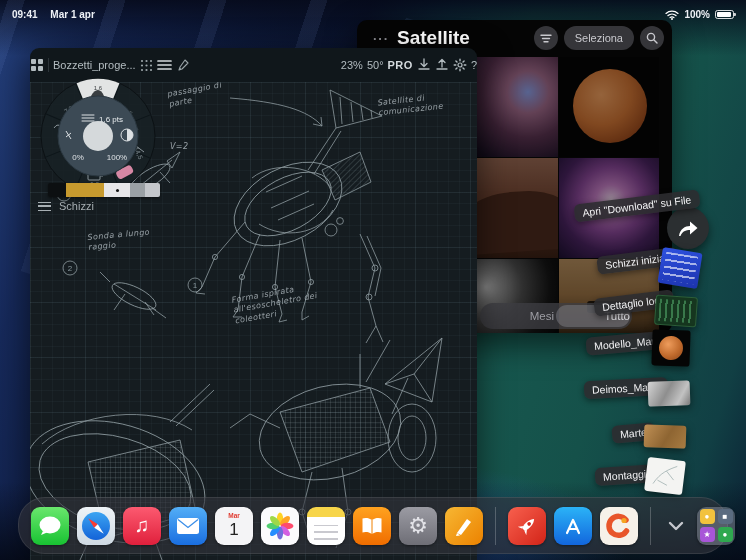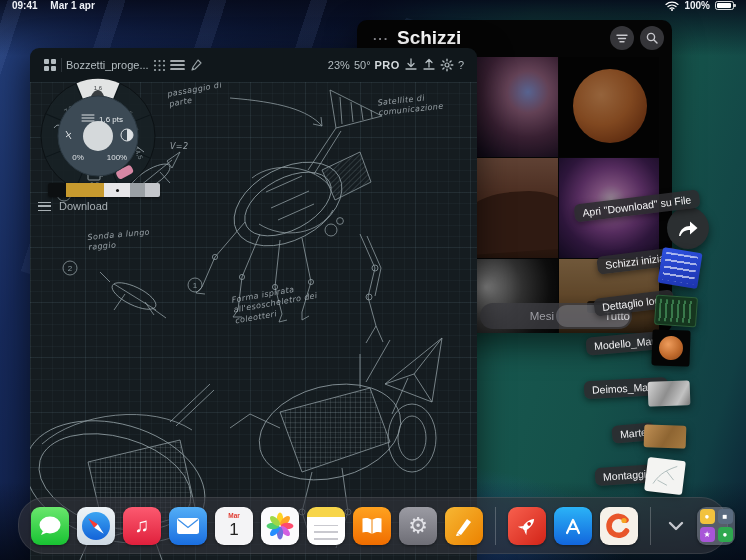--- a/index.html
+++ b/index.html
@@ -5,21 +5,21 @@
   html,body{margin:0;padding:0;background:#000;}
   *{box-sizing:border-box;font-family:"Liberation Sans",sans-serif;}
   .screen{position:relative;width:746px;height:560px;overflow:hidden;
     background:
       radial-gradient(55% 22% at 46% 97%, rgba(45,95,210,.55) 0%, rgba(45,95,210,0) 70%),
       linear-gradient(180deg, rgba(6,10,26,.9) 0%, rgba(6,10,26,0) 10%, rgba(6,10,26,0) 86%, rgba(4,8,20,.85) 100%),
       linear-gradient(108deg,#24407c 0%,#16295a 12%,#0e1c40 28%,#0b1530 40%,#11404a 49%,#185a50 58%,#15514a 78%,#113f44 92%,#0b1f33 100%);}
   .streak{position:absolute;left:-80px;top:-40px;width:560px;height:360px;transform:rotate(18deg);
     background:repeating-linear-gradient(90deg,transparent 0 54px,rgba(130,160,230,.10) 54px 70px,transparent 70px 96px);pointer-events:none;}
   
-  .statusbar{position:absolute;left:0;top:0;width:100%;height:20px;z-index:9;color:#eef1f6;font-size:10px;font-weight:bold;display:flex;justify-content:space-between;align-items:flex-start;padding:0 12px;}
+  .statusbar{position:absolute;left:0;top:0;width:100%;height:20px;z-index:9;color:#eef1f6;font-size:10px;font-weight:bold;display:flex;justify-content:space-between;align-items:flex-end;padding:0 12px;}
   .sb-left span{margin-right:10px;}
   .sb-right{display:flex;align-items:center;gap:5px;}
   .batt{width:19px;height:9px;border:1px solid rgba(255,255,255,.85);border-radius:2.5px;position:relative;}
   .batt::before{content:"";position:absolute;left:1px;top:1px;bottom:1px;width:14px;background:#fff;border-radius:1px;}
   .batt::after{content:"";position:absolute;right:-3px;top:2px;width:2px;height:3px;background:rgba(255,255,255,.8);border-radius:0 1px 1px 0;}
   
   .lib{position:absolute;left:357px;top:20px;width:315px;height:313px;background:#050505;border-radius:10px;z-index:1;box-shadow:0 12px 30px rgba(0,0,0,.55);overflow:hidden;}
   .lib-head{position:relative;height:36px;display:flex;align-items:center;padding:0 8px;}
   .lib-dots{color:#8e8e94;font-size:13px;font-weight:bold;letter-spacing:1px;margin:0 8px;}
   .lib-title{color:#fff;font-size:19px;font-weight:bold;}
@@ -35,21 +35,21 @@
   .ph-orion{background:radial-gradient(circle at 52% 42%,#f0d8ee 0%,#c37cc3 20%,#8a4898 42%,#4a2460 66%,#1c1030 100%);}
   .ph-probe{background:radial-gradient(circle at 28% 38%,#d4d4d4 0%,#9a9a9a 16%,#4e4e4e 42%,#151515 75%,#060606 100%);}
   .ph-desert{background:linear-gradient(180deg,#b58e5e 0%,#9a7244 48%,#6a4c2a 78%,#3c2a16 100%);}
   .ph-desert::before{content:"";position:absolute;left:28px;bottom:20px;width:46px;height:12px;background:#241a10;border-radius:3px;}
   .dim{position:absolute;inset:0;background:rgba(0,0,0,.38);}
   .lib-tabs{position:absolute;left:123px;top:283px;width:152px;height:26px;border-radius:13px;background:rgba(62,62,66,.78);display:flex;align-items:center;z-index:3;}
   .lib-tab{flex:1;text-align:right;color:#9d9da3;font-size:11.5px;}
   .lib-tab.sel{background:rgba(135,135,142,.45);border-radius:11px;height:22px;line-height:22px;margin:2px;color:#e9e9ed;}
   
   .con{position:absolute;left:30px;top:48px;width:447px;height:512px;z-index:2;border-radius:9px 9px 0 0;overflow:hidden;box-shadow:0 10px 34px rgba(0,0,0,.6);}
-  .con-bar{position:relative;height:34px;background:#10171b;display:flex;align-items:center;padding:0 13px;gap:4px;color:#b3bcc0;}
+  .con-bar{position:relative;height:34px;background:#10171b;display:flex;align-items:center;padding:0 0;gap:4px;color:#b3bcc0;}
   .con-title{font-size:11px;color:#b3bcc0;white-space:nowrap;}
   .vsep{width:1px;height:14px;background:#2c3439;}
   .tool-active{position:relative;}
   .tool-active::after{content:"";position:absolute;left:0;right:0;bottom:-6px;height:2px;background:#cfd6d9;border-radius:1px;}
   .con-sp{flex:1;}
   .con-txt{font-size:11px;color:#b3bcc0;}
   .con-pro{font-size:11px;font-weight:bold;color:#d4dadd;letter-spacing:.5px;}
   .canvas{position:absolute;left:0;top:34px;width:447px;height:478px;background-color:#151c20;
     background-image:
       linear-gradient(rgba(140,180,190,.075) 1px,transparent 1px),
@@ -127,27 +127,28 @@
         <circle cx="7" cy="9" r="1" fill="#fff"></circle>
       </svg>
       <span>100%</span>
       <div class="batt"></div>
     </div>
   </div>
 
   <div class="lib">
     <div class="lib-head">
       <span class="lib-dots">···</span>
-      <span class="lib-title">Schizzi</span>
+      <span class="lib-title">Satellite</span>
       <span class="lib-spacer"></span>
       <div class="lib-circle">
         <svg width="12" height="9" viewBox="0 0 12 9">
           <path d="M1,1.2 H11 M2.5,4.5 H9.5 M4,7.8 H8" stroke="#c9c9ce" stroke-width="1.4" stroke-linecap="round"></path>
         </svg>
       </div>
+      <div class="lib-pill">Seleziona</div>
       <div class="lib-circle">
         <svg width="12" height="12" viewBox="0 0 12 12">
           <circle cx="5" cy="5" r="3.6" stroke="#c9c9ce" stroke-width="1.4" fill="none"></circle>
           <path d="M8,8 L11,11" stroke="#c9c9ce" stroke-width="1.4" stroke-linecap="round"></path>
         </svg>
       </div>
     </div>
 
     <div class="ph ph-nebula1" style="left:101px;top:37px;width:100px;height:100px;">
         <div class="dim"></div>
@@ -351,21 +352,21 @@
 
     <div class="swatchbar">
       <div class="sw" style="width:18px;background:#0c0f11;"></div>
       <div class="sw" style="width:38px;background:#c79a2e;"></div>
       <div class="sw sw-dot" style="width:26px;background:#e6e6e8;"></div>
       <div class="sw" style="width:15px;background:#9aa0a4;"></div>
       <div class="sw" style="width:15px;background:#c4c7cb;"></div>
     </div>
     <div class="layers">
       <span class="hamb"></span>
-      <span>Download</span>
+      <span>Schizzi</span>
     </div>
   </div>
 
   <div class="share-btn">
     <svg width="22" height="17" viewBox="0 0 22 17">
       <path d="M2,16 C3,9 8,6 13,6 L13,1.5 L20.5,8 L13,14.5 L13,10 C9,10 5,11.5 3.5,16 Z" fill="#fff"></path>
     </svg>
   </div>
 
   <div class="tag tip" style="left:574px;top:197px;transform:rotate(-7deg);">Apri "Download" su File</div>

